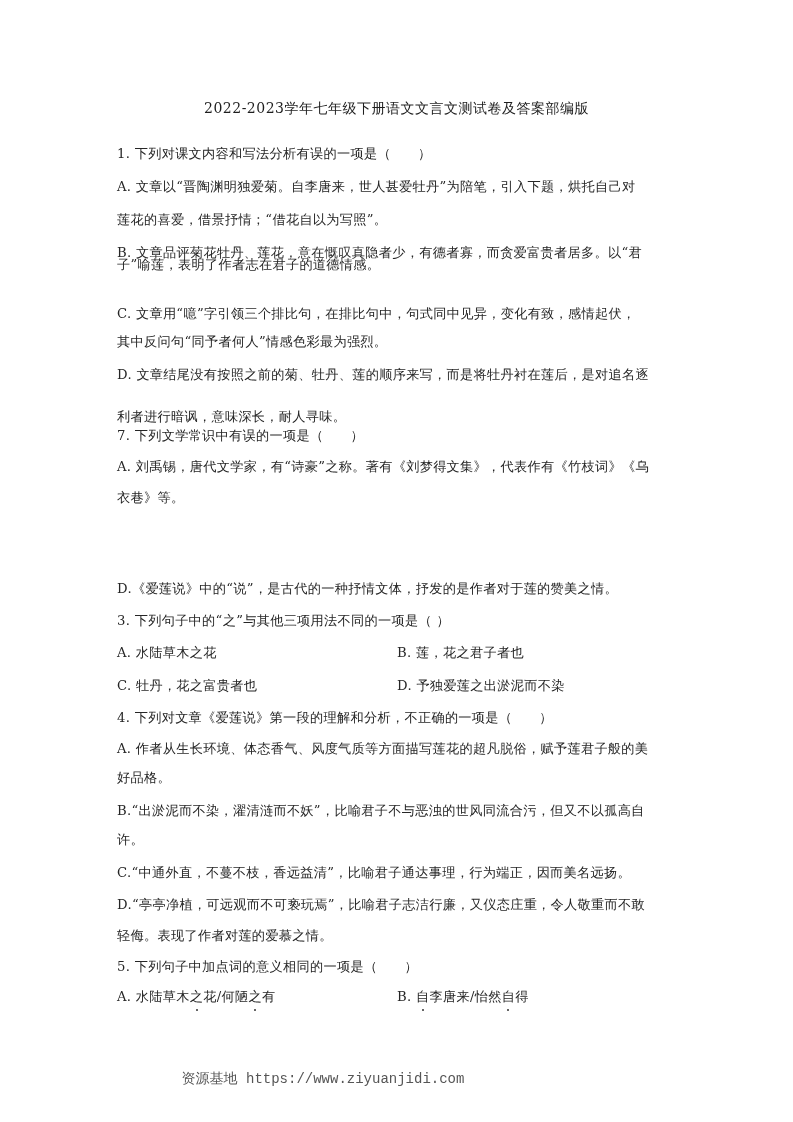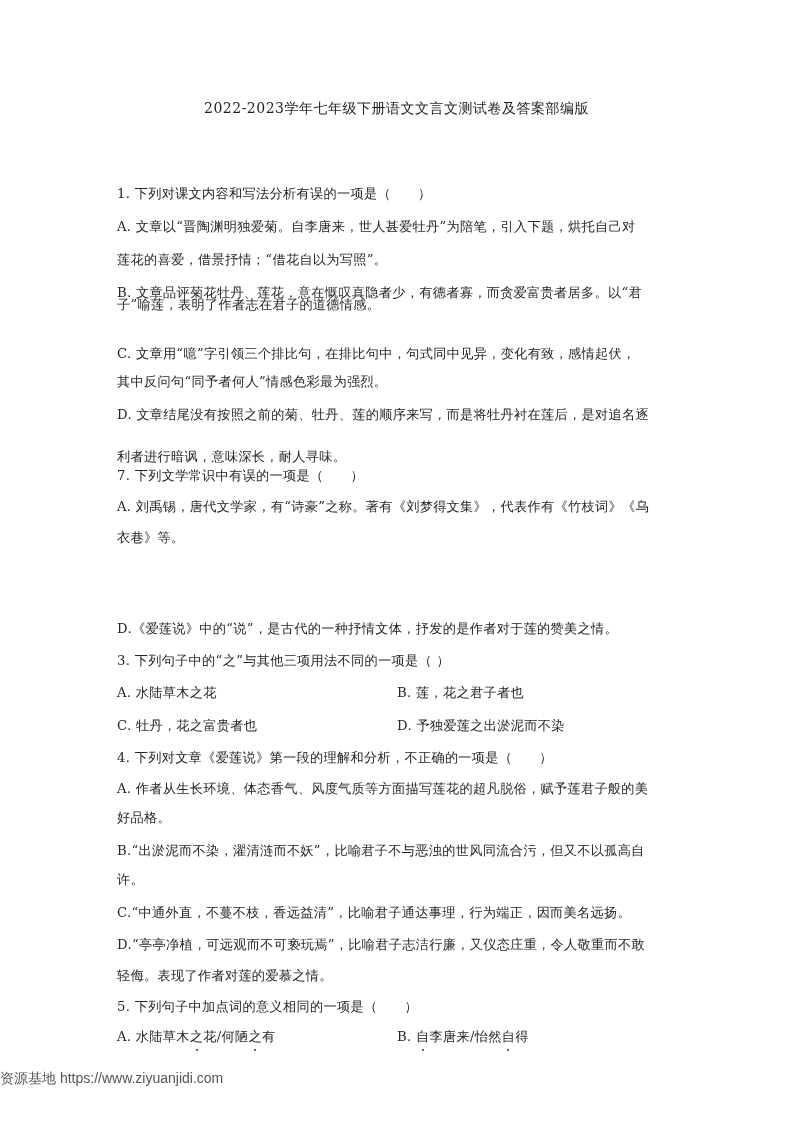--- a/index.html
+++ b/index.html
@@ -32,21 +32,20 @@
       color: #1e1e1e;
       white-space: nowrap;
     }
     .line {
       position: absolute;
       left: 117px;
       font-size: 13.2px;
       color: #262626;
       white-space: nowrap;
       letter-spacing: 0.3px;
-      margin-top: 40px;
     }
     .col2 {
       left: 397px;
     }
     .dotted {
       position: relative;
       display: inline-block;
     }
     .dotted::after {
       content: "";
@@ -57,21 +56,22 @@
       height: 2px;
       margin-left: -1px;
       background: #333;
       border-radius: 50%;
     }
     .footer {
       position: absolute;
       left: 0;
       width: 646px;
       top: 1070px;
-      font-family: Liberation Sans, sans-serif;
+      text-align: center;
+      font-family: Liberation Mono, monospace;
       font-size: 14px;
       color: #555555;
     }
   </style>
 </head>
 <body>
 
 <div class="page">
 
   <div class="title">2022-2023学年七年级下册语文文言文测试卷及答案部编版</div>

